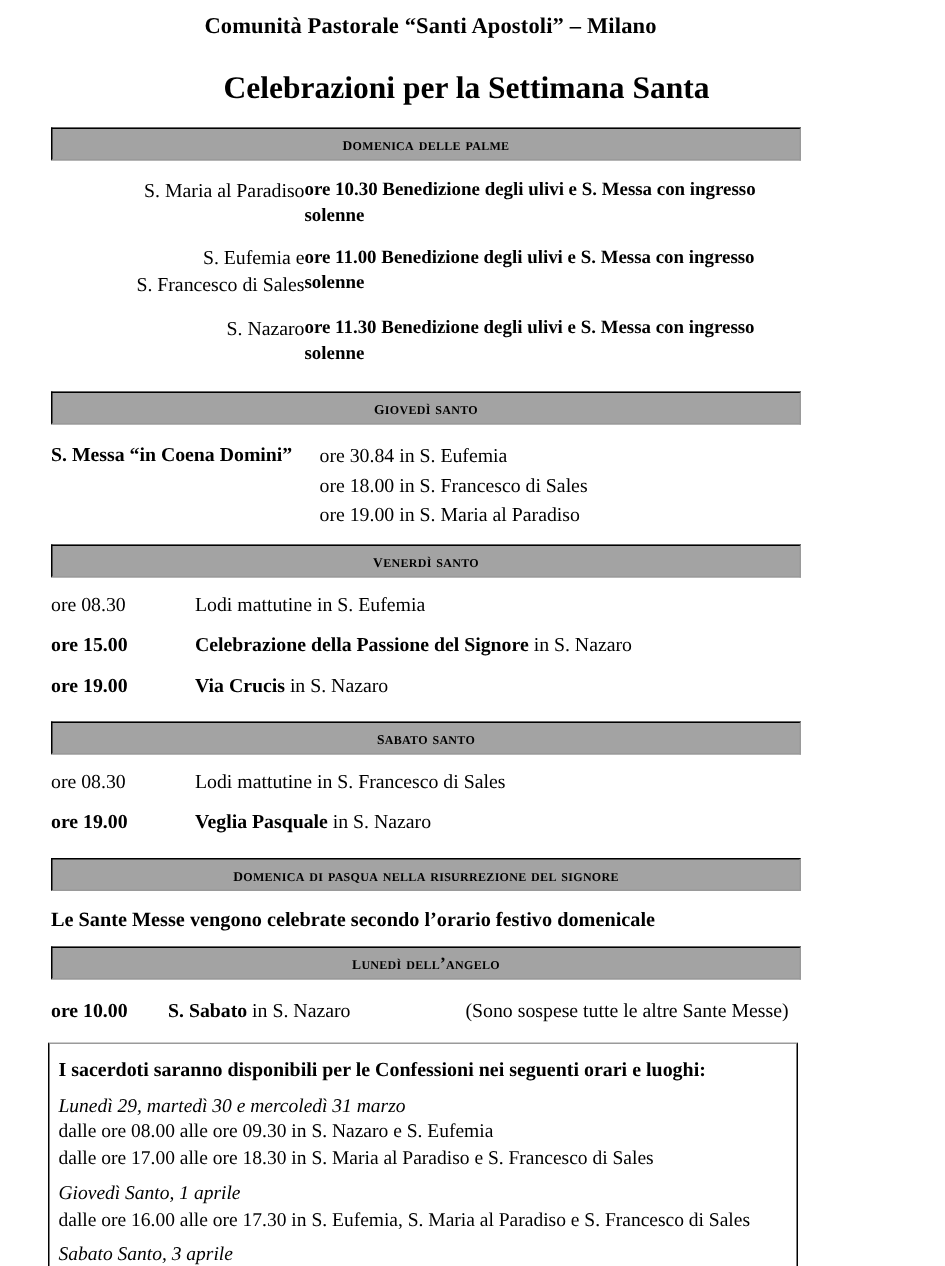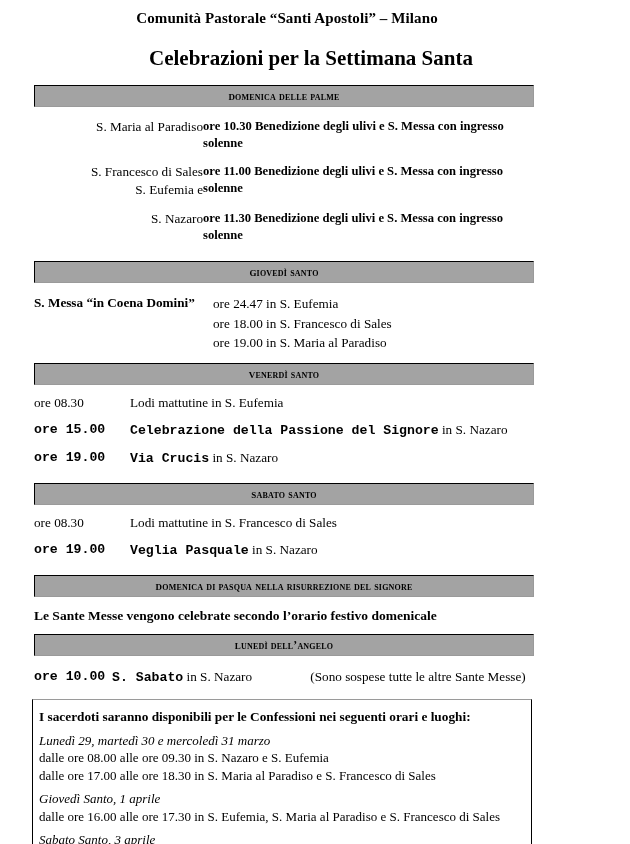--- a/index.html
+++ b/index.html
@@ -72,21 +72,21 @@
     margin: 0 40px 0 34px;
   }
   .row {
     display: flex;
     align-items: flex-start;
     font-size: 13.2px;
     line-height: 17px;
   }
   .c1 { flex: 0 0 auto; }
   .c2 { flex: 1 1 auto; }
-  .b { font-weight: bold; font-family: Liberation Mono, monospace; }
+  .b { font-weight: bold; }
 
   
   .palme { padding-top: 11px; }
   .palme .row { margin-bottom: 11px; }
   .palme .c1 { width: 169px; text-align: right; }
   .palme .c2 { font-weight: bold; font-size: 12.6px; }
   .palme .sub2 { line-height: 18px; }
 
   
   .giovedi { padding-top: 11px; }
@@ -154,43 +154,43 @@
   </div>
   <div class="rows palme">
     <div class="row">
       <div class="c1">
         <div>S. Maria al Paradiso</div>
       </div>
       <div class="c2">ore 10.30 Benedizione degli ulivi e S. Messa con ingresso solenne</div>
     </div>
     <div class="row">
       <div class="c1 sub2">
+        <div>S. Eufemia e</div>
         <div>S. Francesco di Sales</div>
-        <div>S. Eufemia e</div>
       </div>
       <div class="c2">ore 11.00 Benedizione degli ulivi e S. Messa con ingresso solenne</div>
     </div>
     <div class="row">
       <div class="c1">
         <div>S. Nazaro</div>
       </div>
       <div class="c2">ore 11.30 Benedizione degli ulivi e S. Messa con ingresso solenne</div>
     </div>
   </div>
 
   <div class="spacer-1"></div>
 
   <div class="bar">
     <span class="bar-label">Giovedì Santo</span>
   </div>
   <div class="rows giovedi">
     <div class="row">
       <div class="c1">S. Messa “in Coena Domini”</div>
       <div class="c2">
-        <div>ore 24.47 in S. Eufemia</div>
+        <div>ore 30.84 in S. Eufemia</div>
         <div>ore 18.00 in S. Francesco di Sales</div>
         <div>ore 19.00 in S. Maria al Paradiso</div>
       </div>
     </div>
   </div>
 
   <div class="spacer-2"></div>
 
   <div class="bar">
     <span class="bar-label">Venerdì Santo</span>

